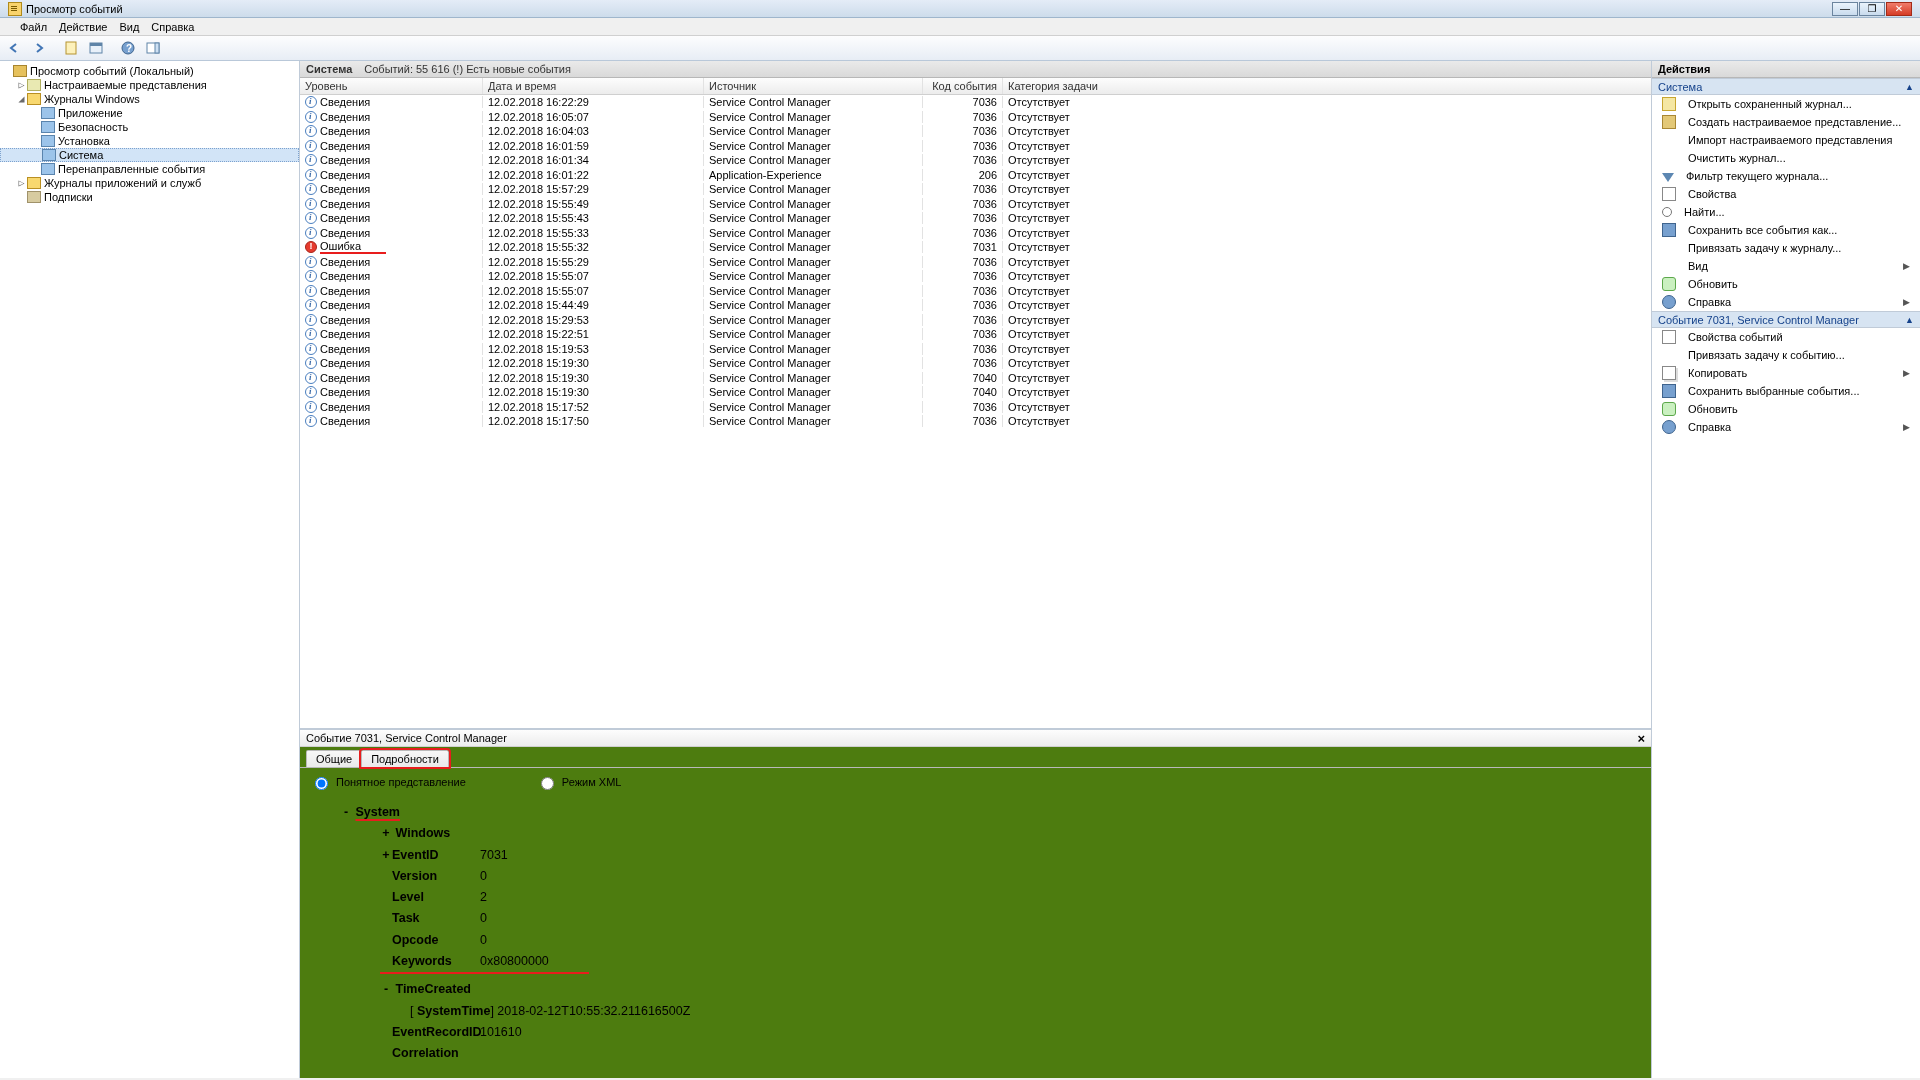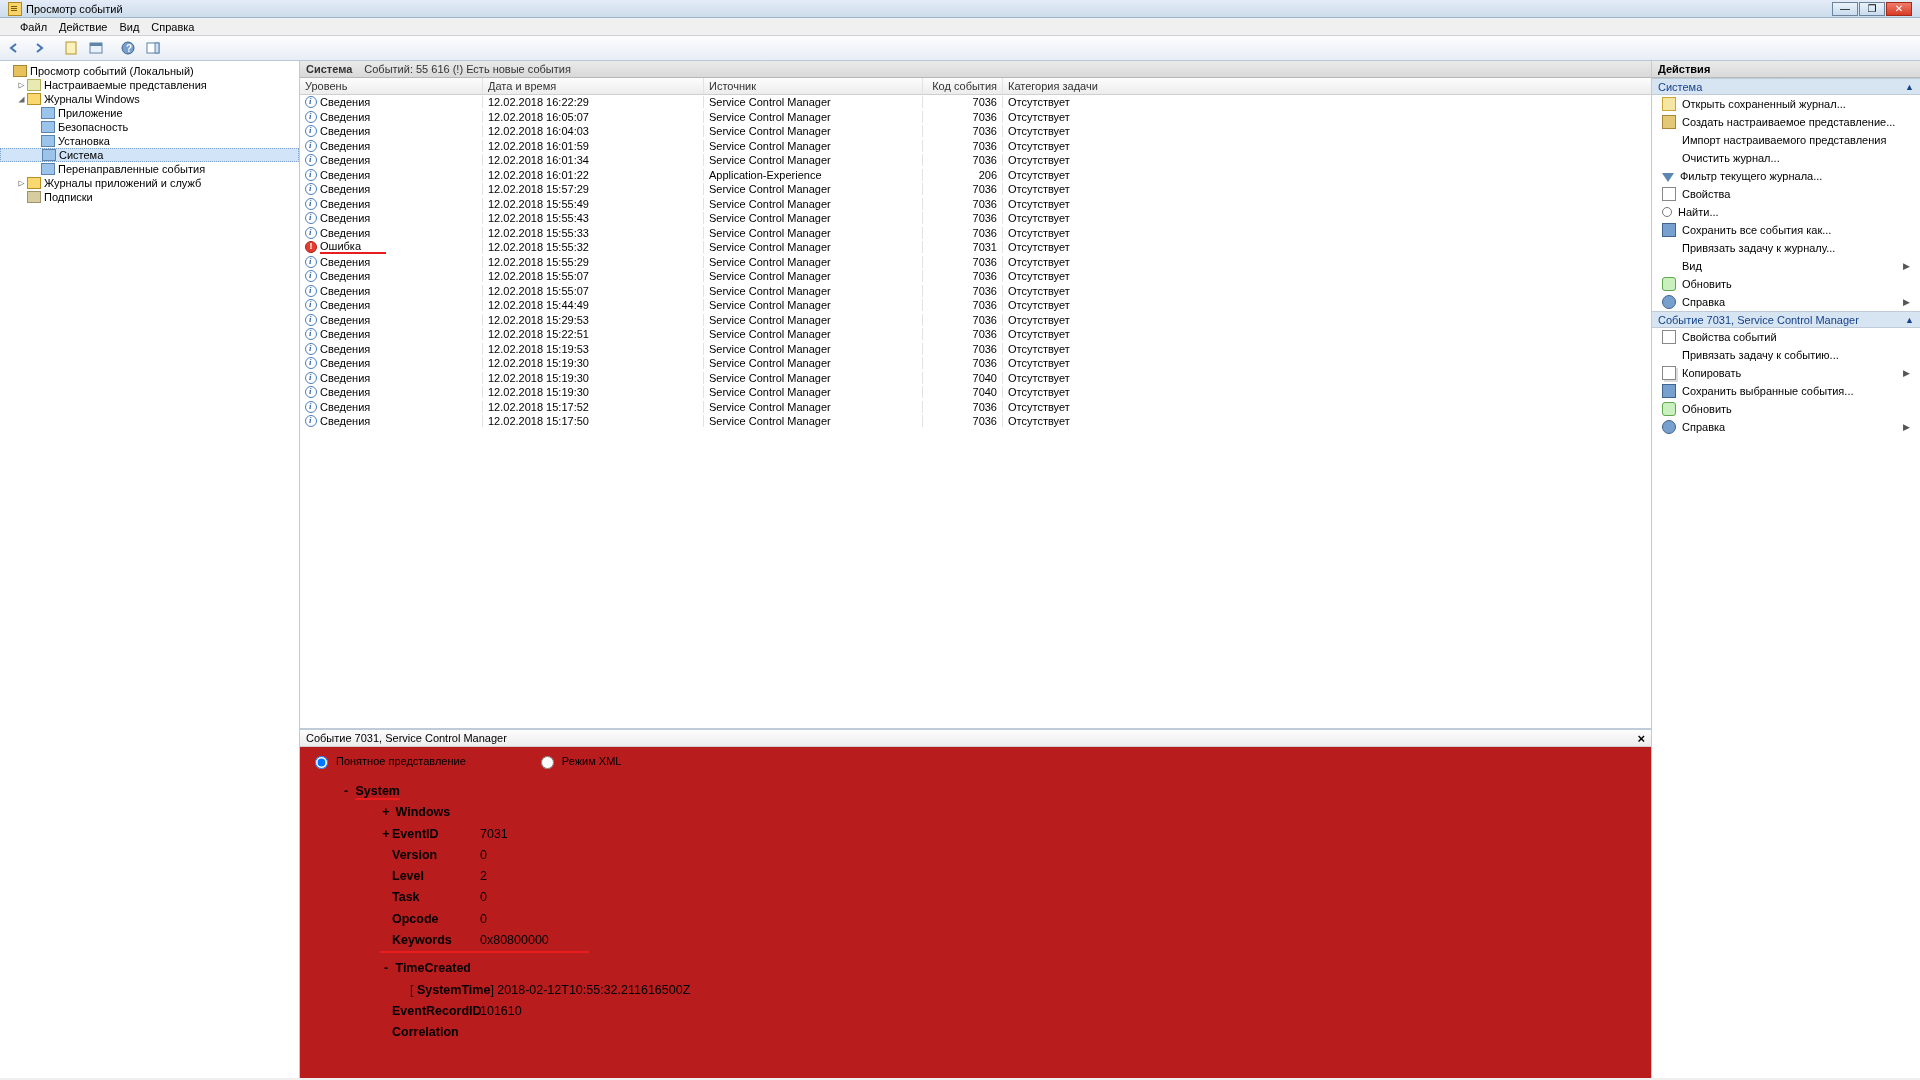--- a/index.html
+++ b/index.html
@@ -22,21 +22,21 @@
   .titlebar .icon { width:14px; height:14px; margin-right:4px; display:inline-block; background:#f9d36b; border:1px solid #b08a1a; position:relative;}
   .titlebar .icon::after{content:''; position:absolute; left:2px; top:3px; width:6px; height:1px; background:#7a5b00; box-shadow:0 2px #7a5b00, 0 4px #7a5b00;}
   .winbtns { margin-left:auto; display:flex; gap:1px;}
   .winbtn { width:26px; height:14px; border:1px solid #6b849e; background:linear-gradient(#eaf3fc,#c9dbed); display:flex; align-items:center; justify-content:center; font-size:10px; cursor:default;}
   .winbtn.close { background:linear-gradient(#f07c6b,#d53c26); color:#fff; border-color:#a32b18;}
   .menubar { height:18px; background:#f0f0f0; display:flex; align-items:center; padding:0 20px; gap:12px; border-bottom:1px solid #d0d0d0;}
   .menubar span { cursor:default; }
   .toolbar { height:25px; background:linear-gradient(#fdfdfe,#e7edf5); border-bottom:1px solid #b9c8d9; display:flex; align-items:center; padding:0 3px; gap:3px;}
   .tbtn { width:22px; height:20px; display:flex; align-items:center; justify-content:center; border:1px solid transparent;}
   .tsep { width:4px; }
-  .body { flex:1; display:flex; overflow:hidden; background:#b91c1c;}
+  .body { flex:1; display:flex; overflow:hidden; background:#4d7c0f;}
   
   .tree { width:300px; min-width:300px; border-right:1px solid #c0cbd8; overflow:auto; background:#fff; padding-top:3px;}
   .tree .node { display:flex; align-items:center; height:14px; line-height:14px; padding:0 2px; cursor:default; white-space:nowrap;}
   .tree .node.sel { background:#d2e4f7; border:1px dotted #7da2ce; padding-right:6px;}
   .tree .tw { width:11px; text-align:center; color:#6a6a6a; font-family:monospace; font-size:10px; user-select:none;}
   .tree .sp { display:inline-block;}
   .tree .ic { width:14px; height:12px; display:inline-block; margin-right:3px; vertical-align:middle;}
   .ic.book { background:#e6c15c; border:1px solid #a8852e;}
   .ic.fdr  { background:#f8d86f; border:1px solid #b98f22;}
   .ic.log  { background:#9cc4ea; border:1px solid #5a84ad;}
@@ -73,21 +73,21 @@
   .dcontent { flex:1; overflow-y:scroll; padding:6px 20px; font-size:12.5px; line-height:1.7;}
   .krow { display:flex;}
   .krow .k { font-weight:bold; width:130px;}
   .krow .v { }
   .tog { width:12px; display:inline-block; text-align:center; font-weight:bold;}
   
   .actions { width:268px; min-width:268px; background:#fff; display:flex; flex-direction:column; overflow:auto;}
   .acthdr0 { height:17px; background:linear-gradient(#eaeaea,#d9d9d9); border-bottom:1px solid #b7b7b7; padding:0 6px; font-weight:bold; display:flex; align-items:center;}
   .acthdr { height:17px; background:#d7e4f2; display:flex; align-items:center; padding:0 6px; color:#15428b; justify-content:space-between; border-top:1px solid #c0cbd8; border-bottom:1px solid #c0cbd8;}
   .acthdr .up { font-size:9px; }
-  .aitem { display:flex; align-items:center; height:18px; padding:8px 10px; gap:6px; cursor:default;}
+  .aitem { display:flex; align-items:center; height:18px; padding:8px 10px; gap:12px; cursor:default;}
   .aitem .expand { margin-left:auto; color:#555; font-size:9px;}
   .aic { width:14px; height:14px; display:inline-block; flex:none; position:relative;}
   .aic.open{ background:#f5e7a3; border:1px solid #c8a632;}
   .aic.view{ background:#e3c877; border:1px solid #a98734;}
   .aic.filter{ width:0; height:0; border-left:6px solid transparent; border-right:6px solid transparent; border-top:9px solid #5c87b2; margin-top:2px;}
   .aic.prop{ background:#fff; border:1px solid #888;}
   .aic.find{ border:1px solid #777; border-radius:50%; width:10px; height:10px; background:#fff;}
   .aic.save{ background:#77a0cf; border:1px solid #3f648e;}
   .aic.ref{ background:#caf0c0; border:1px solid #5ca84b; border-radius:3px;}
   .aic.help{ background:#77a0cf; border:1px solid #3f648e; border-radius:50%;}
@@ -463,20 +463,24 @@
               <div class="col c3">7036</div>
               <div class="col c4">Отсутствует</div>
             </div>
           </div>
       </div>
 
       <div class="detail">
         <div class="detailhdr">
           <span>Событие 7031, Service Control Manager</span>
           <span class="x">×</span>
+        </div>
+        <div class="tabs">
+          <div class="tab">Общие</div>
+          <div class="tab redbox">Подробности</div>
         </div>
         <div class="radios">
           <label>
               <input type="radio" checked="" style="">
               <span>Понятное представление</span>
             </label>
           <label>
               <input type="radio" style="">
               <span>Режим XML</span>
             </label>

